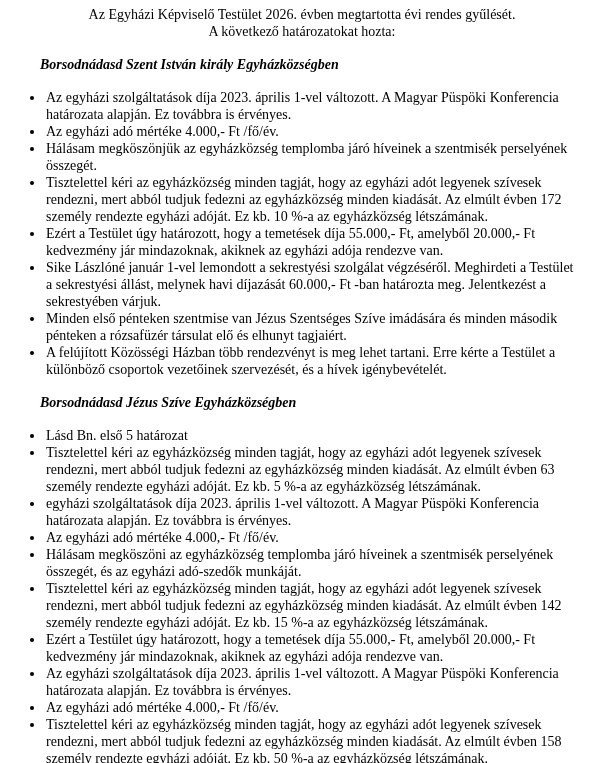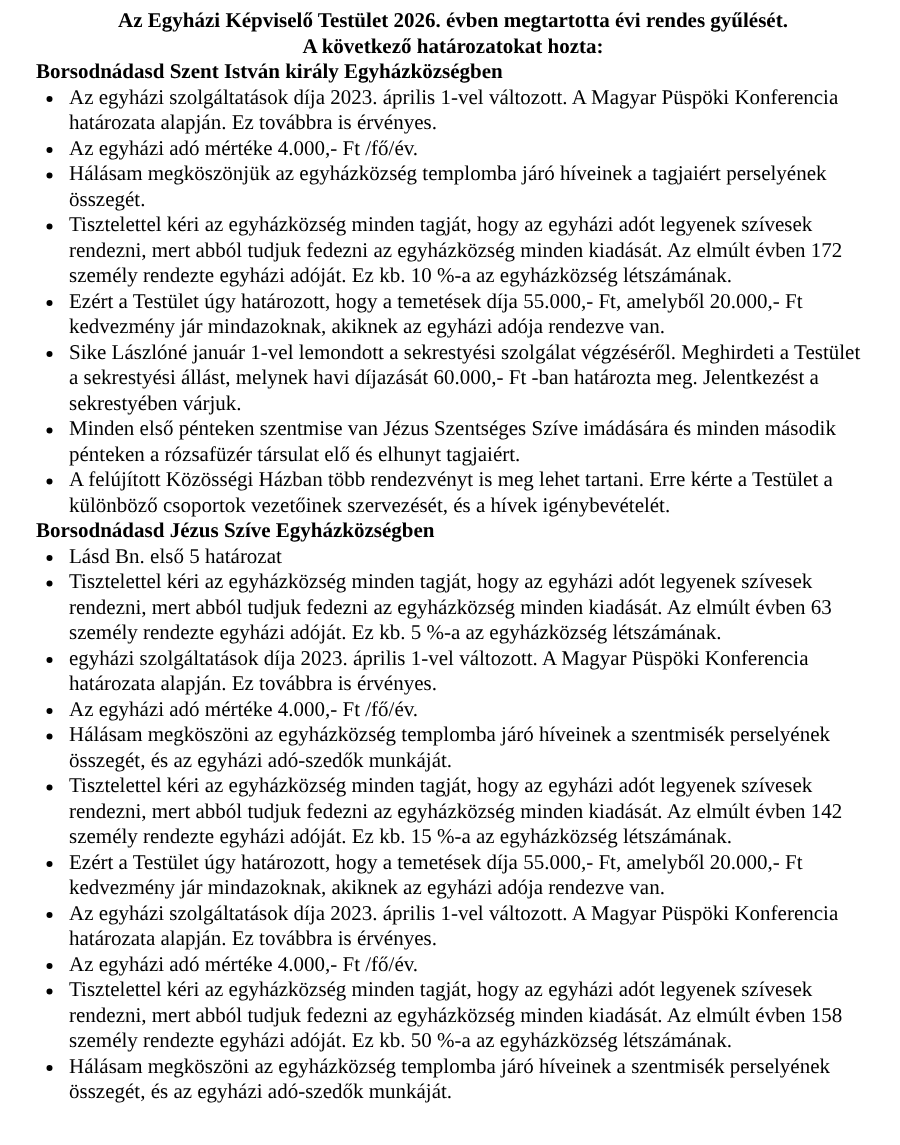--- a/index.html
+++ b/index.html
@@ -15,27 +15,28 @@
     background: #ffffff;
     color: #000000;
     font-family: "Liberation Serif", "DejaVu Serif", serif;
     font-size: 14px;
     line-height: 17px;
     overflow: hidden;
   }
   .title {
     text-align: center;
     margin: 0;
-    font-weight: bold;
+    font-weight: normal;
   }
   .section-heading {
-    margin: 0;
+    margin: 16px;
     font-size: 14px;
     line-height: 17px;
     font-weight: bold;
+    font-style: italic;
   }
   ul.items {
     margin: 0;
     padding-left: 21px;
     list-style-type: disc;
   }
   ul.items li {
     margin: 0;
     padding-left: 1px;
   }
@@ -47,21 +48,21 @@
 
 <div class="page">
   <p class="title">Az Egyházi Képviselő Testület 2026. évben megtartotta évi rendes gyűlését.</p>
   <p class="title">A következő határozatokat hozta:</p>
   <div id="sections">
   <section class="section">
     <h2 class="section-heading">Borsodnádasd Szent István király Egyházközségben</h2>
     <ul class="items">
           <li>Az egyházi szolgáltatások díja 2023. április 1-vel változott. A Magyar Püspöki Konferencia határozata alapján. Ez továbbra is érvényes.</li>
           <li>Az egyházi adó mértéke 4.000,- Ft /fő/év.</li>
-          <li>Hálásam megköszönjük az egyházközség templomba járó híveinek a tagjaiért perselyének összegét.</li>
+          <li>Hálásam megköszönjük az egyházközség templomba járó híveinek a szentmisék perselyének összegét.</li>
           <li>Tisztelettel kéri az egyházközség minden tagját, hogy az egyházi adót legyenek szívesek rendezni, mert abból tudjuk fedezni az egyházközség minden kiadását. Az elmúlt évben 172 személy rendezte egyházi adóját. Ez kb. 10 %-a az egyházközség létszámának.</li>
           <li>Ezért a Testület úgy határozott, hogy a temetések díja 55.000,- Ft, amelyből 20.000,- Ft kedvezmény jár mindazoknak, akiknek az egyházi adója rendezve van.</li>
           <li class="italic">Sike Lászlóné január 1-vel lemondott a sekrestyési szolgálat végzéséről. Meghirdeti a Testület a sekrestyési állást, melynek havi díjazását 60.000,- Ft -ban határozta meg. Jelentkezést a sekrestyében várjuk.</li>
           <li class="italic">Minden első pénteken szentmise van Jézus Szentséges Szíve imádására és minden második pénteken a rózsafüzér társulat elő és elhunyt tagjaiért.</li>
           <li class="italic">A felújított Közösségi Házban több rendezvényt is meg lehet tartani. Erre kérte a Testület a különböző csoportok vezetőinek szervezését, és a hívek igénybevételét.</li>
         </ul>
   </section>
 
   <section class="section">
     <h2 class="section-heading">Borsodnádasd Jézus Szíve Egyházközségben</h2>

